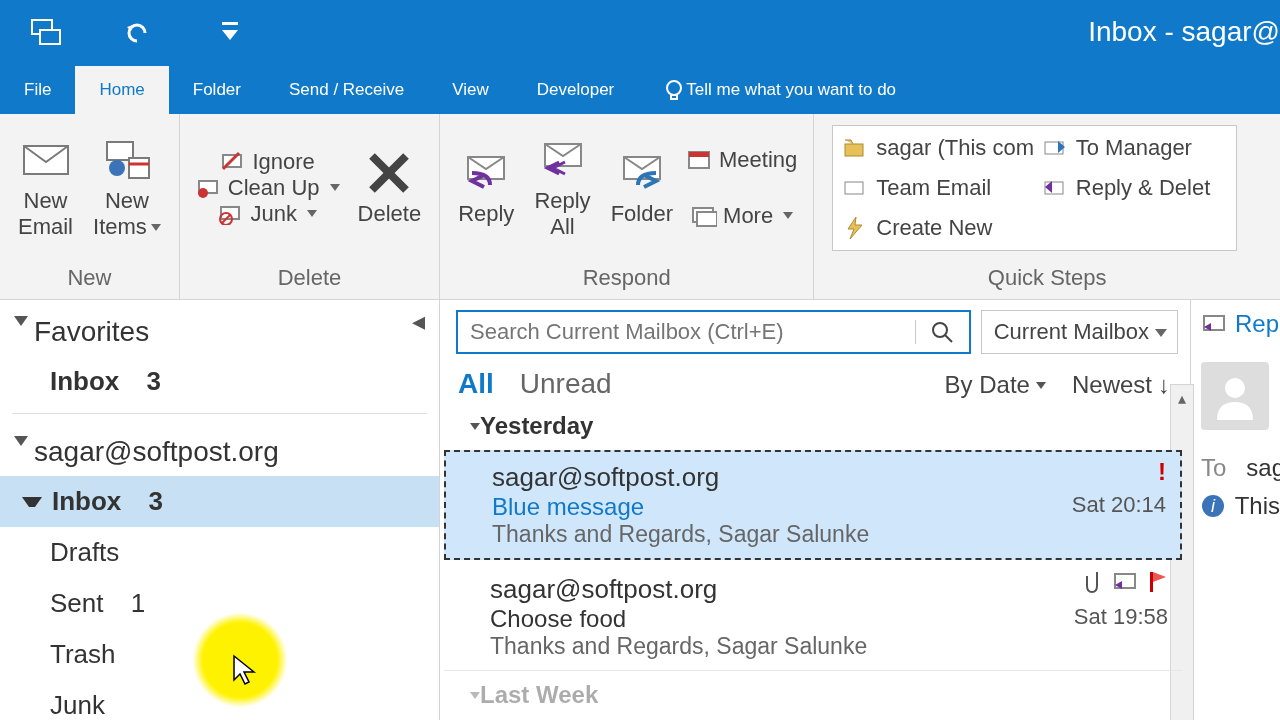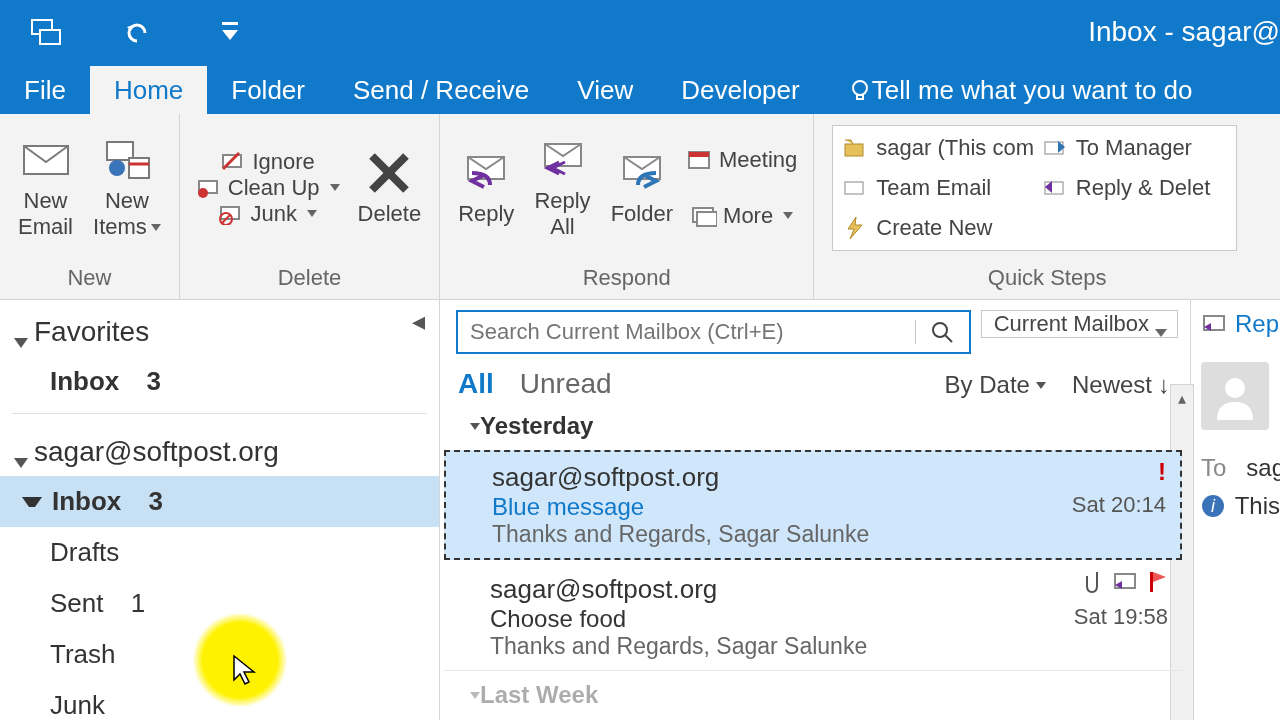--- a/index.html
+++ b/index.html
@@ -6,21 +6,21 @@
 body { width: 1280px; height: 720px; overflow: hidden; background: #fff; position: relative; }
 
 
 .titlebar { height: 64px; background: #1079c9; display: flex; align-items: center; color: #fff; }
 .titlebar .qat { display: flex; align-items: center; gap: 60px; padding-left: 30px; }
 .titlebar .qat-icon { width: 32px; height: 32px; display: flex; align-items: center; justify-content: center; }
 .titlebar .title { margin-left: auto; font-size: 28px; white-space: nowrap; padding-right: 0; }
 
 
 .tabs { height: 50px; background: #1079c9; display: flex; align-items: flex-end; color: #fff; }
-.tab { padding: 8px 24px; font-size: 26px; cursor: pointer; height: 48px; display: flex; align-items: center; }
+.tab { padding: 8px 24px; font-size: 17px; cursor: pointer; height: 48px; display: flex; align-items: center; }
 .tab.active { background: #f3f3f3; color: #1079c9; }
 .tab.tell { display: flex; align-items: center; color: #fff; }
 
 
 .ribbon { height: 186px; background: #f3f3f3; border-bottom: 1px solid #d4d4d4; display: flex; }
 .ribbon-group { display: flex; flex-direction: column; border-right: 1px solid #d4d4d4; }
 .ribbon-group-body { flex: 1; display: flex; align-items: center; padding: 4px 8px; }
 .ribbon-group-label { text-align: center; font-size: 22px; color: #666; padding: 4px 0 8px; }
 .big-btn { display: flex; flex-direction: column; align-items: center; justify-content: center; padding: 6px 10px; cursor: pointer; font-size: 22px; color: #444; line-height: 1.15; text-align: center; }
 .big-btn .ico { width: 48px; height: 48px; margin-bottom: 4px; display: flex; align-items: center; justify-content: center; }
@@ -28,33 +28,33 @@
 .small-btn { display: flex; align-items: center; gap: 6px; font-size: 22px; color: #444; cursor: pointer; }
 .small-icon { width: 26px; height: 26px; display: inline-flex; align-items: center; justify-content: center; }
 .quicksteps-box { border: 1px solid #c8c8c8; background: #fff; display: grid; grid-template-columns: 1fr 1fr; grid-auto-rows: 40px; padding: 2px; width: 405px; }
 .qs-item { display: flex; align-items: center; gap: 8px; padding: 2px 6px; font-size: 22px; color: #444; cursor: pointer; border: 1px solid transparent; white-space: nowrap; overflow: hidden; }
 .qs-item .qs-ico { width: 26px; height: 22px; flex-shrink: 0; display: inline-flex; align-items: center; justify-content: center; }
 
 
 .main { display: flex; height: calc(720px - 64px - 50px - 186px); }
 .sidebar { width: 440px; border-right: 1px solid #d4d4d4; position: relative; padding-top: 8px; }
 .collapse-caret { position: absolute; top: 6px; right: 14px; font-size: 26px; color: #555; cursor: pointer; }
-.side-header { display: flex; align-items: flex-end; gap: 6px; font-size: 28px; padding: 8px 14px; color: #333; cursor: pointer; }
+.side-header { display: flex; align-items: flex-start; gap: 6px; font-size: 28px; padding: 8px 14px; color: #333; cursor: pointer; }
 .side-item { display: flex; align-items: center; gap: 10px; font-size: 26px; padding: 10px 14px 10px 50px; color: #333; cursor: pointer; }
 .side-item.bold { font-weight: 700; }
 .side-item.selected { background: #c7e0f4; }
 .side-item .tri { margin-left: -28px; width: 20px; }
 .nav-divider { height: 1px; background: #e0e0e0; margin: 6px 12px 14px; }
 
 .messages { flex: 1; min-width: 0; display: flex; flex-direction: column; }
 .search-row { display: flex; gap: 10px; padding: 10px 12px 6px 16px; }
 .search-box { flex: 1; display: flex; border: 2px solid #1079c9; height: 44px; align-items: center; }
 .search-box input { flex: 1; border: none; outline: none; font-size: 22px; padding: 0 12px; color: #888; background: transparent; }
 .search-btn { width: 54px; border-left: 1px solid #c8c8c8; display: flex; align-items: center; justify-content: center; cursor: pointer; }
-.scope { border: 1px solid #c8c8c8; height: 28px; display: flex; align-items: center; padding: 0 28px 0 12px; font-size: 22px; color: #444; position: relative; cursor: pointer; }
+.scope { border: 1px solid #c8c8c8; height: 44px; display: flex; align-items: center; padding: 0 28px 0 12px; font-size: 22px; color: #444; position: relative; cursor: pointer; }
 .scope::after { content: ""; position: absolute; right: 10px; top: 18px; width: 0; height: 0; border-left: 6px solid transparent; border-right: 6px solid transparent; border-top: 8px solid #666; }
 
 .filter-row { display: flex; align-items: baseline; gap: 26px; padding: 8px 20px 4px 18px; font-size: 28px; }
 .filter-all { color: #1079c9; font-weight: 700; }
 .filter-unread { color: #666; }
 .spacer { flex: 1; }
 .sort { font-size: 24px; color: #444; display: flex; align-items: center; gap: 6px; cursor: pointer; }
 
 .msg-list { position: relative; padding: 2px 8px 0 4px; }
 .list-scrollbar { position: absolute; right: -4px; top: -20px; width: 24px; height: 360px; background: #f0f0f0; border: 1px solid #d4d4d4; }

